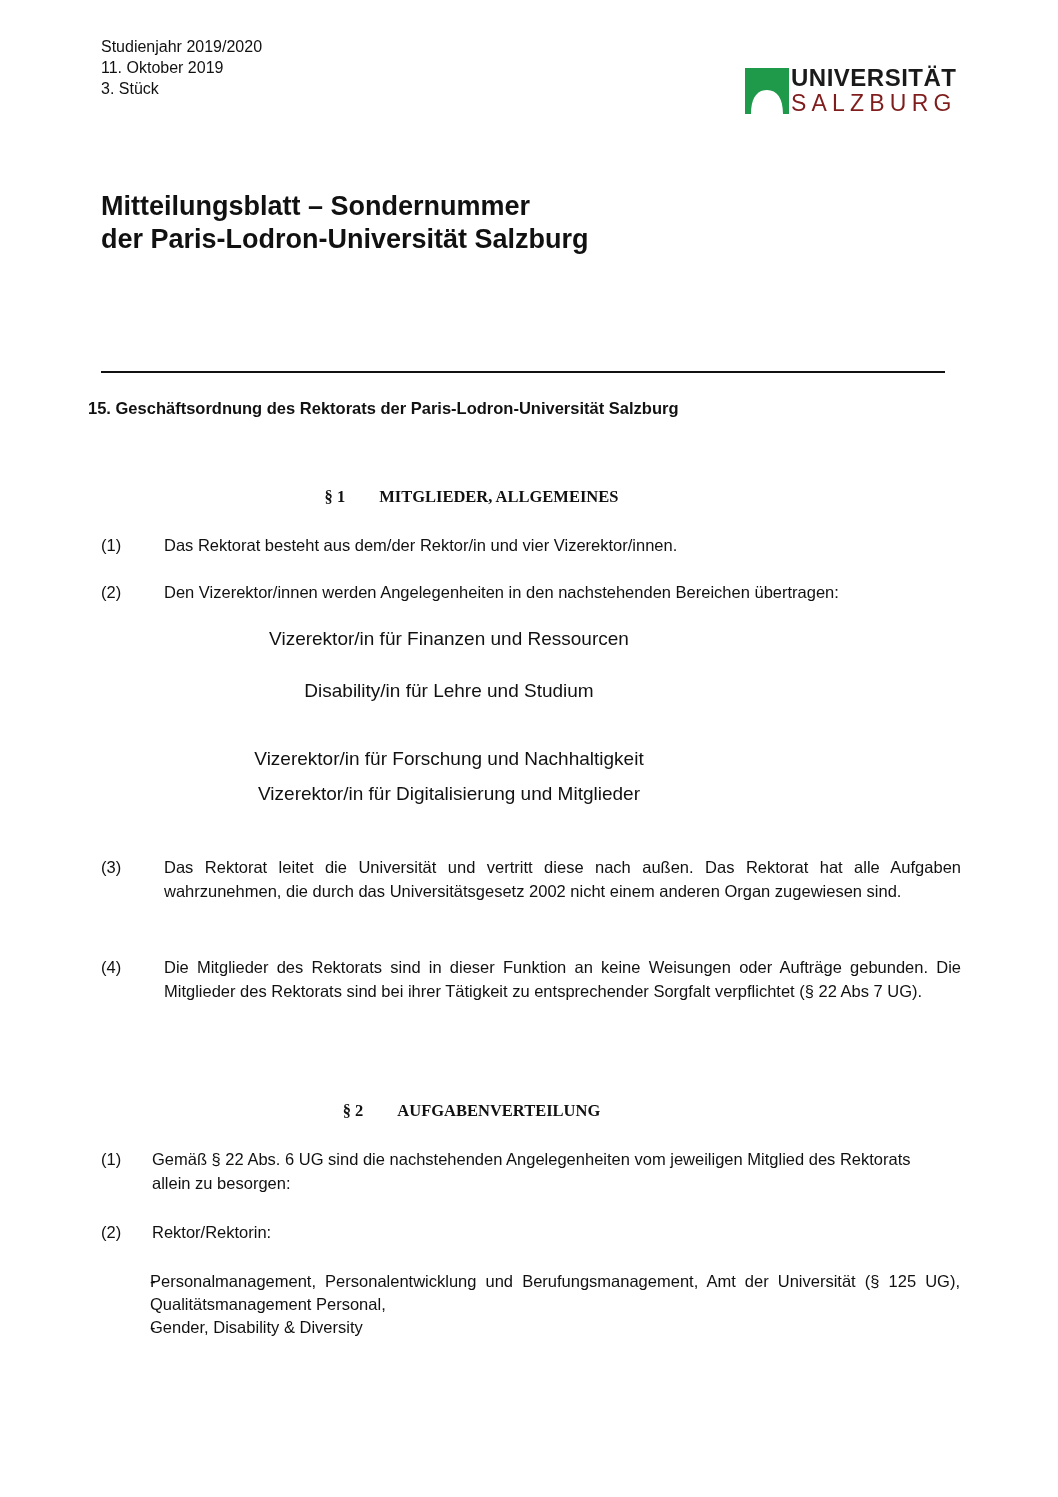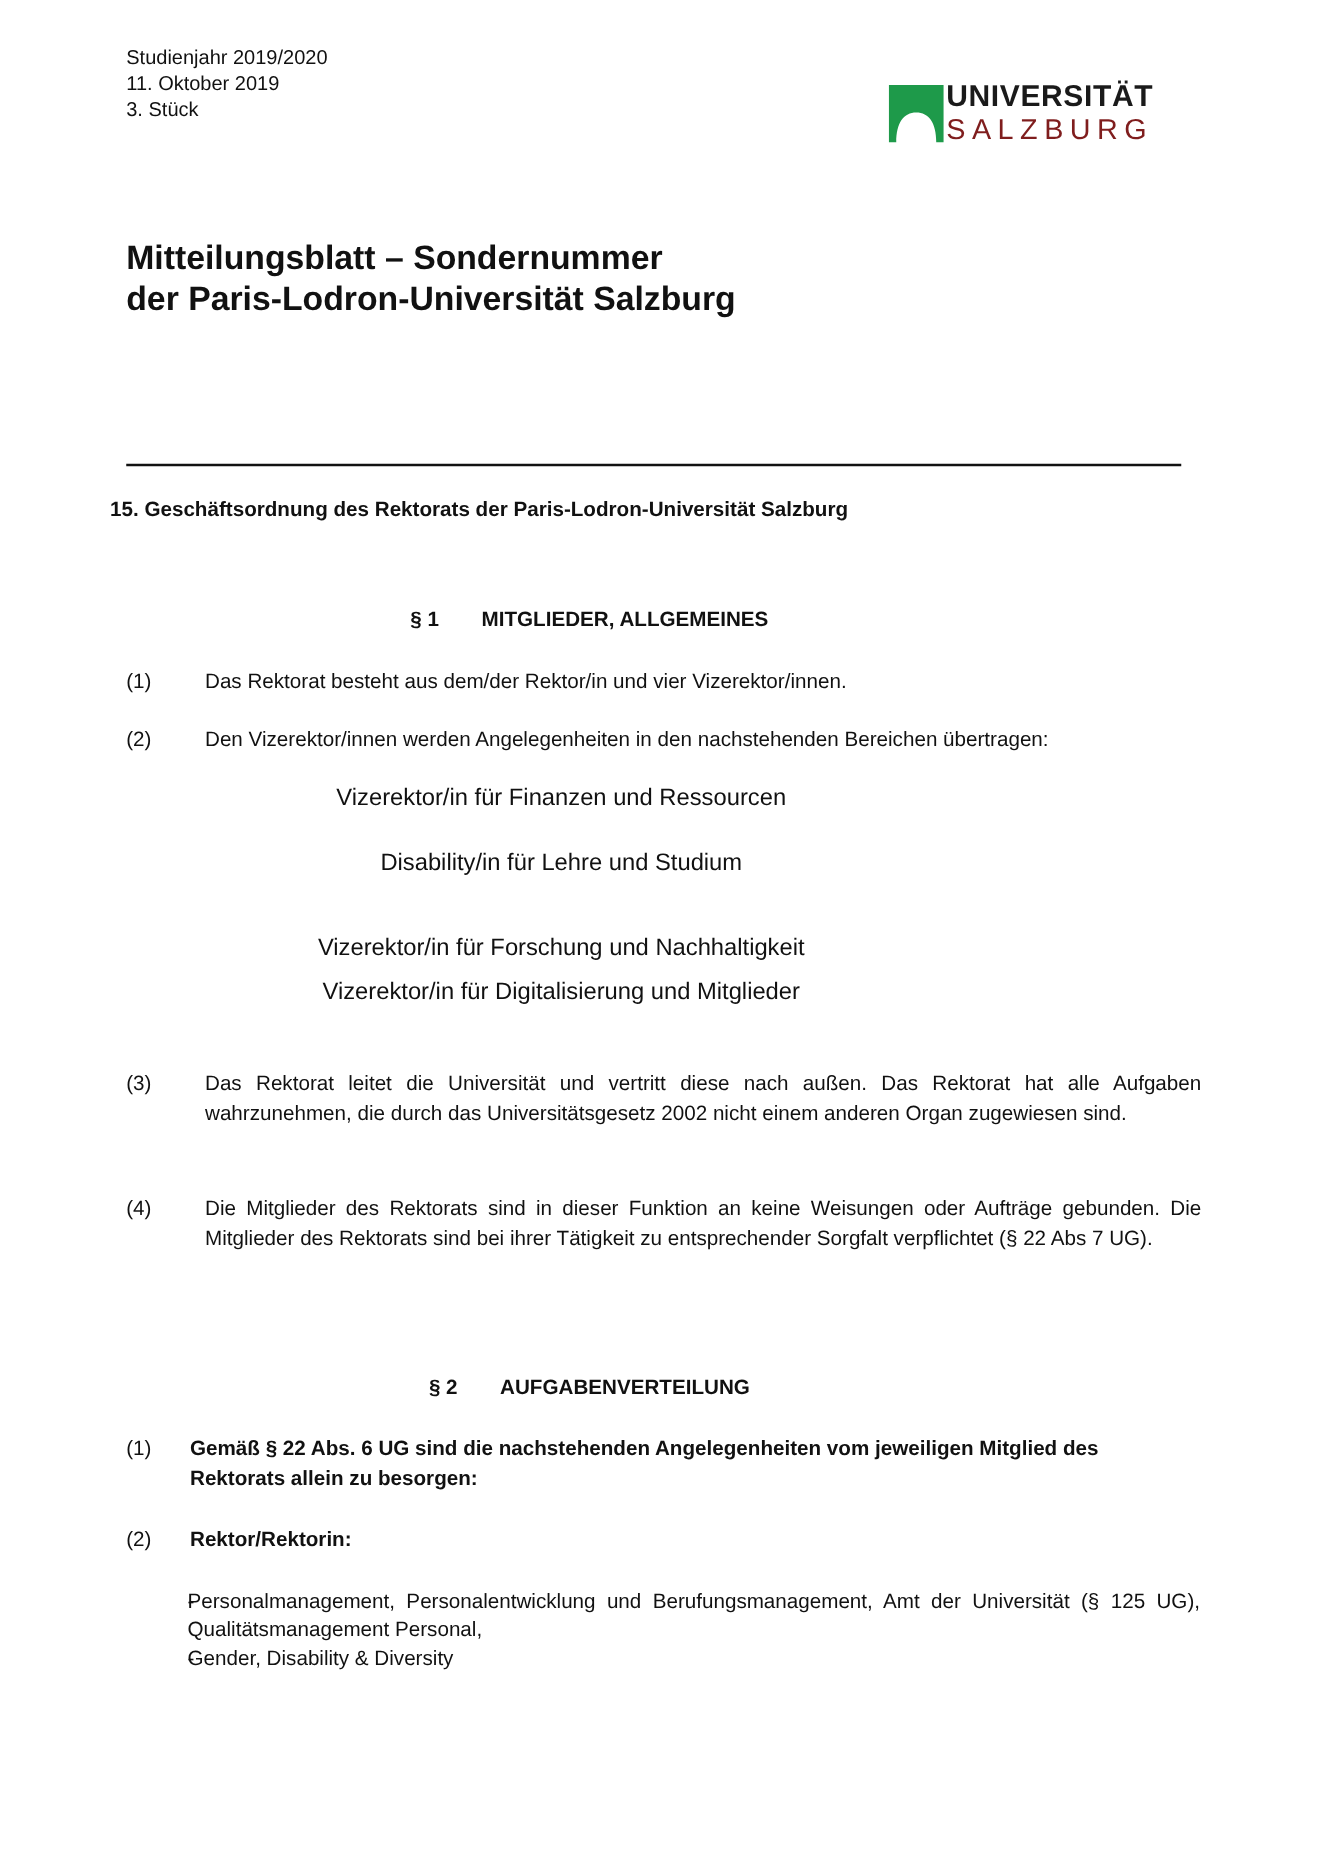--- a/index.html
+++ b/index.html
@@ -1,35 +1,35 @@
 <!DOCTYPE html>
 <html><head>
 <meta charset="utf-8">
 <style>
   html, body { margin: 0; padding: 0; background: #ffffff; }
   body { width: 1058px; height: 1497px; position: relative; overflow: hidden;
          font-family: "Liberation Sans", sans-serif; color: #111111; }
   .abs { position: absolute; }
   .meta { left: 101px; top: 36px; font-size: 16px; line-height: 21px; }
   .meta div { white-space: nowrap; }
-  .logo { left: 711px; top: 66px; width: 210px; height: 50px; padding-left: 24px; }
+  .logo { left: 745px; top: 66px; width: 210px; height: 50px; padding-left: 24px; }
   .logo-mark { position: absolute; left: 0; top: 2px; width: 44px; height: 46px; }
   .logo-text1 { position: absolute; left: 46px; top: -2px; font-weight: bold; font-size: 24px;
                 letter-spacing: 0.5px; color: #1a1a1a; white-space: nowrap; }
   .logo-text2 { position: absolute; left: 46px; top: 24px; font-size: 23px;
                 letter-spacing: 5.2px; color: #7f1d1d; white-space: nowrap; }
   .title { left: 101px; top: 190px; font-size: 27px; font-weight: bold; line-height: 33px; white-space: nowrap; }
   .rule { left: 101px; top: 371px; width: 844px; height: 2px; background: #111; }
   .subtitle { left: 88px; top: 399px; font-size: 16.5px; font-weight: bold; white-space: nowrap; }
-  .sec-head { left: 0; width: 943px; font-weight: bold; font-size: 16.5px; text-align: center; white-space: nowrap; }
+  .sec-head { left: 0; width: 943px; font-weight: bold; font-size: 16.5px; text-align: center; white-space: nowrap; font-family: Liberation Serif, serif; }
   .sec-head .num { display: inline-block; margin-right: 34px; }
   .para { left: 101px; width: 860px; font-size: 16.5px; line-height: 23.5px; }
   .para .pn { position: absolute; left: 0; top: 0; }
   .para .pt { margin-left: 63px; text-align: justify; }
-  .para.close .pt { margin-left: 51px; font-weight: bold; }
+  .para.close .pt { margin-left: 51px; }
   .vr { left: 0; width: 898px; text-align: center; font-weight: normal; font-size: 19px; white-space: nowrap; }
   .bullet { left: 150px; width: 810px; font-size: 16.5px; line-height: 23px; }
   .bullet .bd { position: absolute; left: 0; top: 0; }
   .bullet .bt { }
 </style>
 </head>
 <body>
 
 <div class="abs meta">
   <div>Studienjahr 2019/2020</div>

